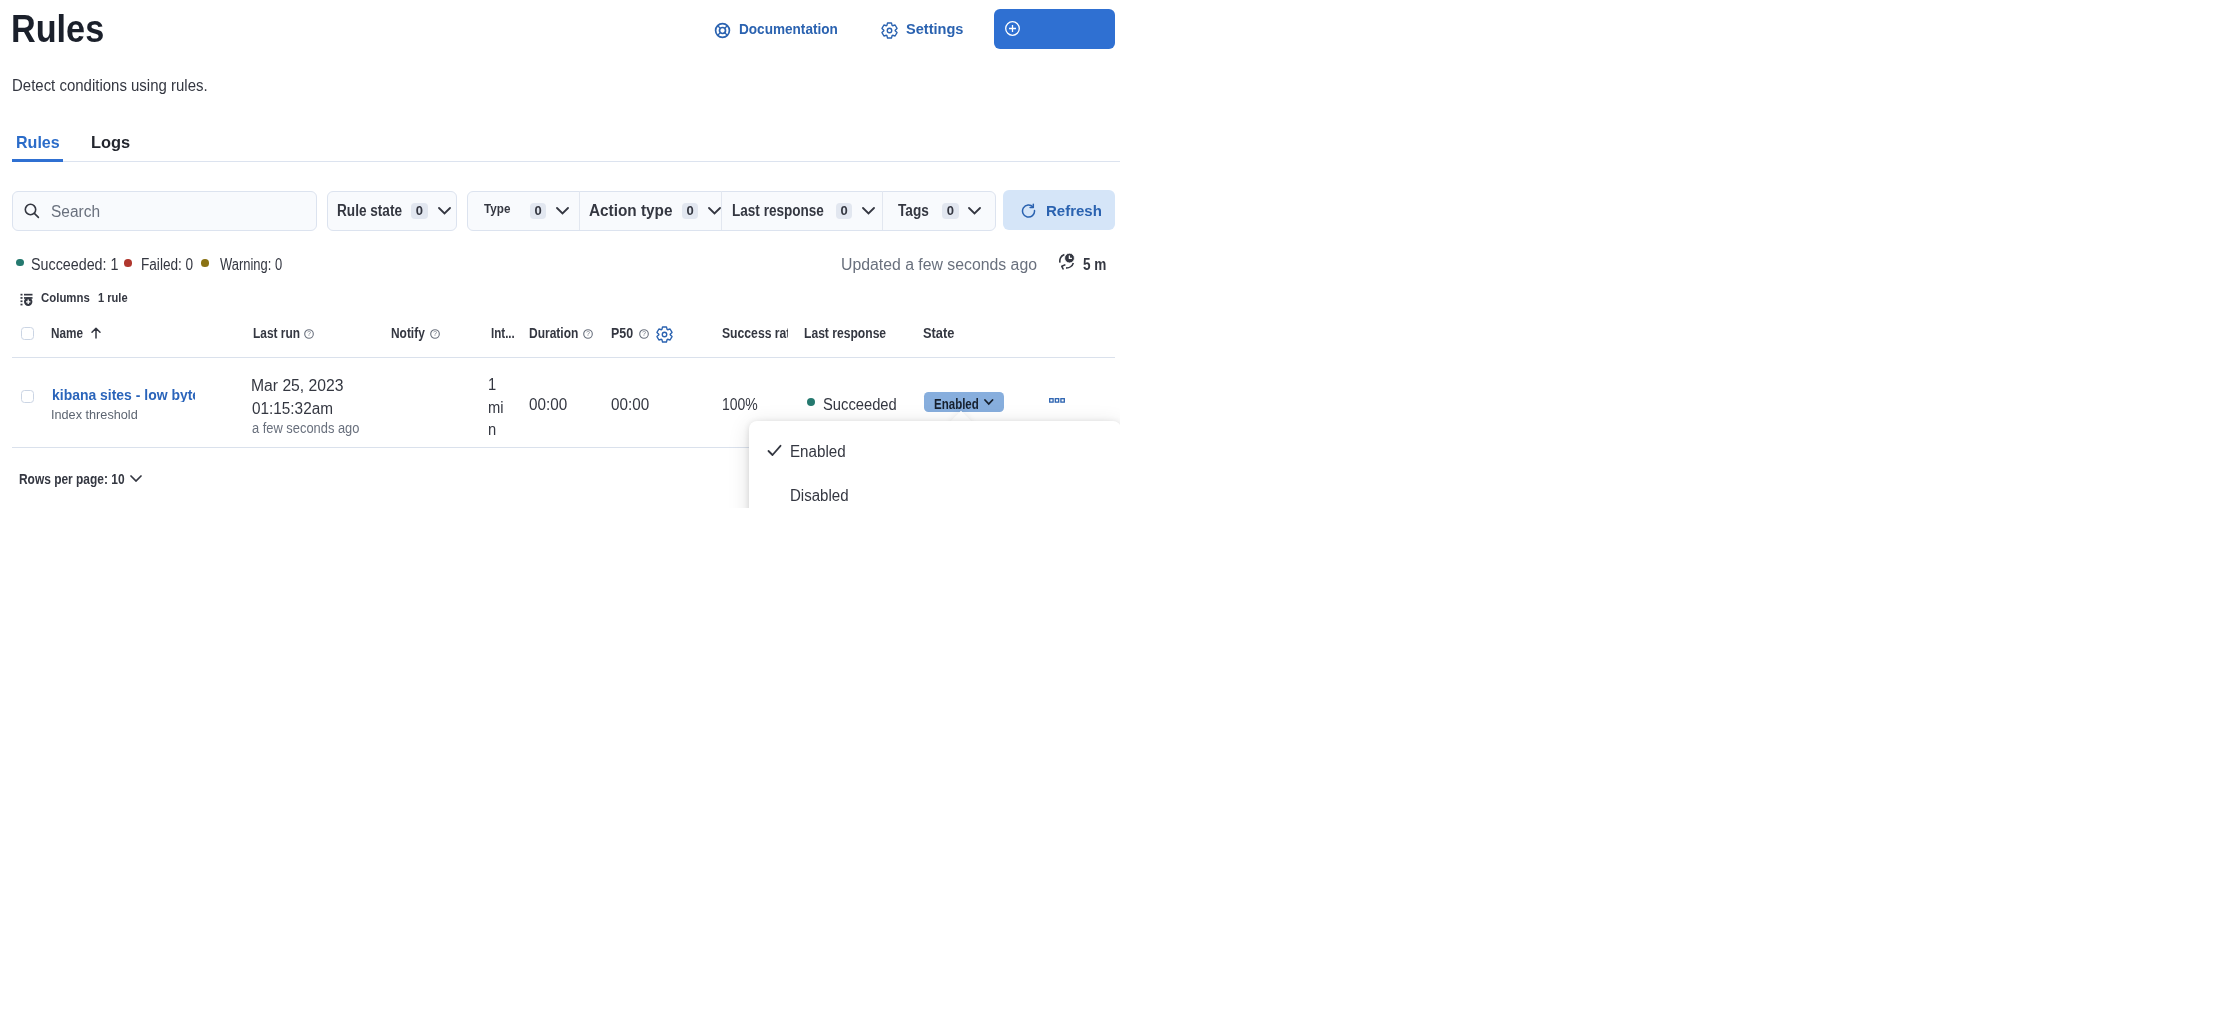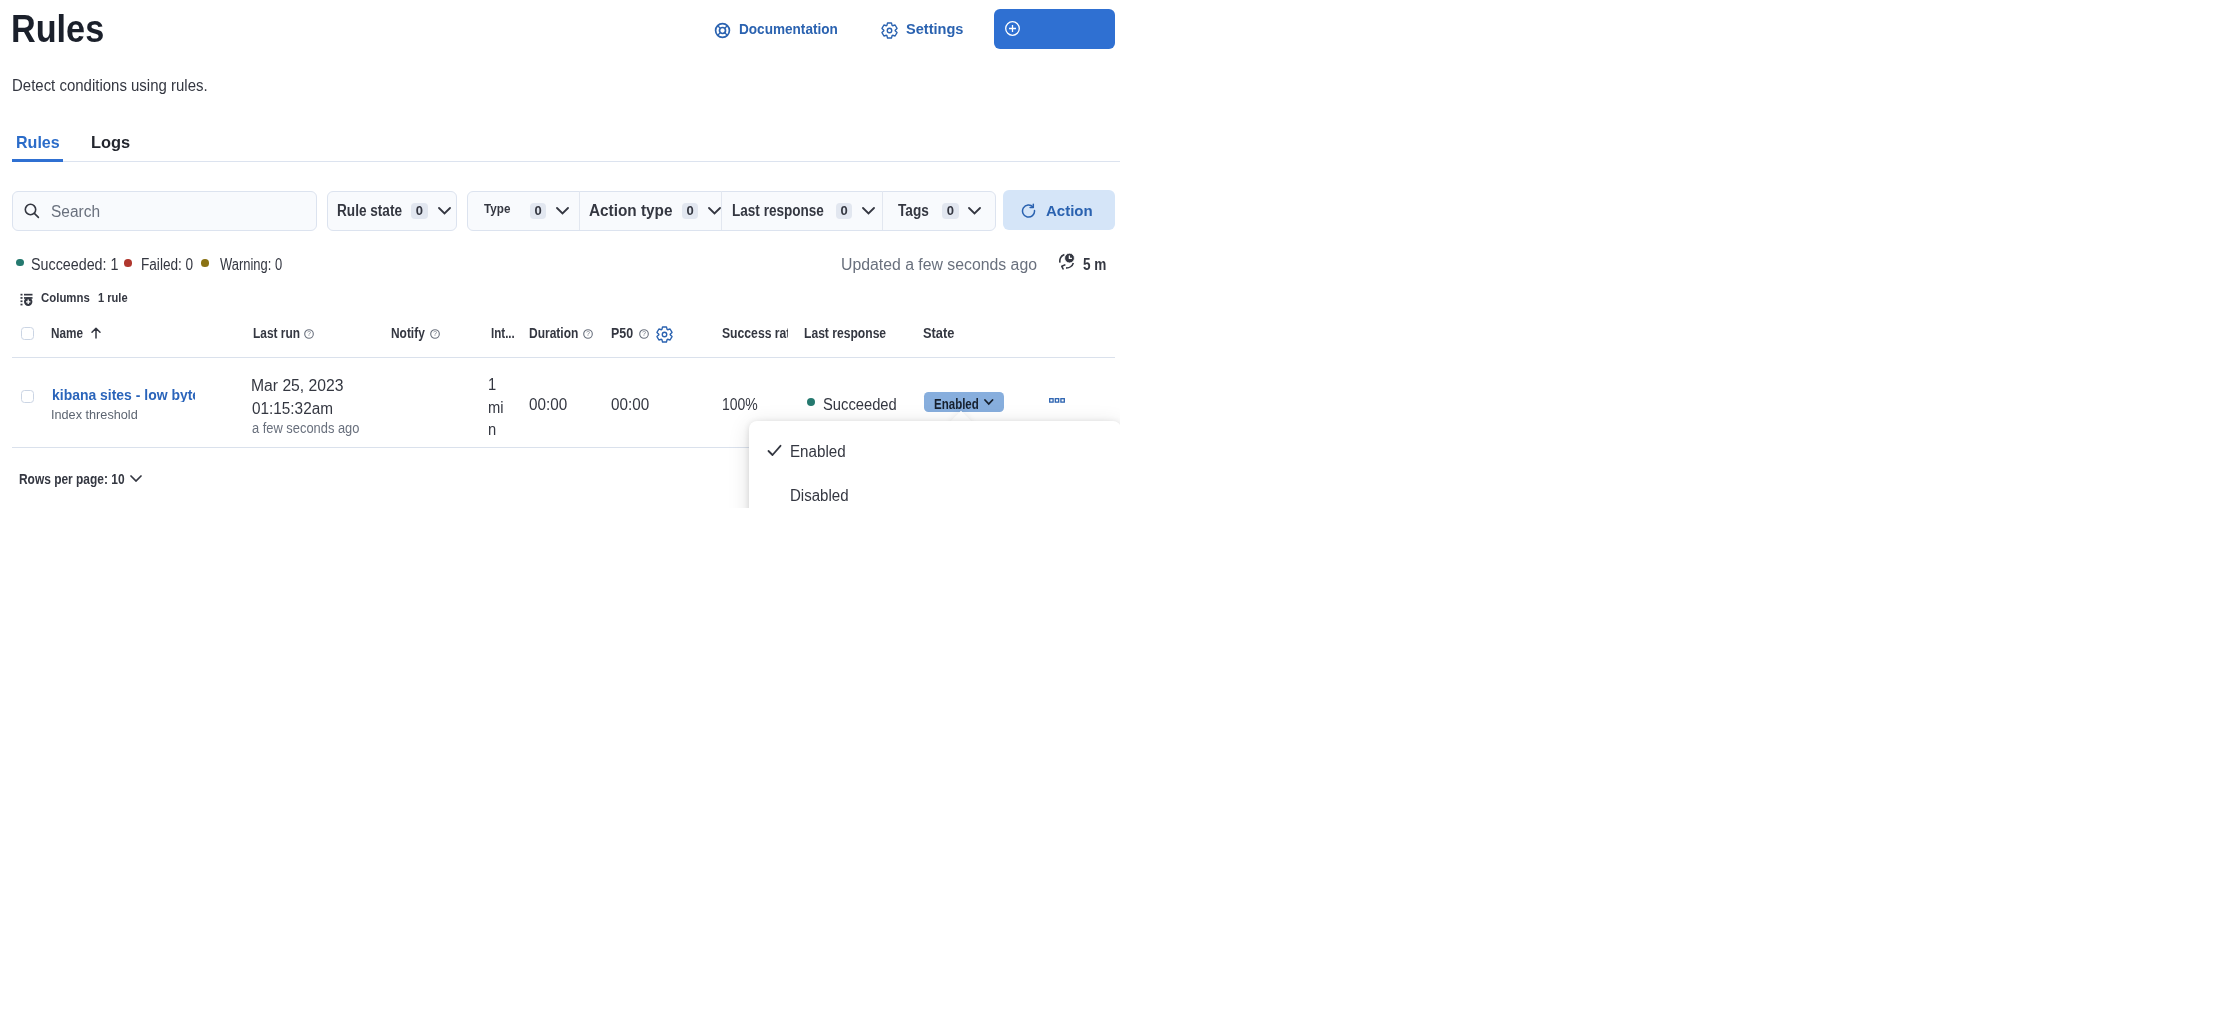--- a/index.html
+++ b/index.html
@@ -97,21 +97,21 @@
       <path d="M1 1l5.5 5.5L12 1" fill="none" stroke="#343741" stroke-width="1.8" stroke-linecap="round"></path>
     </svg>
 
   <div style="position:absolute;left:1003px;top:190.3px;width:111.7px;height:39.5px;background:#d5e5f8;border-radius:6px;"></div>
   <svg class="ic" style="left:1021px;top:203px;" width="15" height="15" viewBox="0 0 15 15">
     <g fill="none" stroke="#2a62b0" stroke-width="1.5">
       <path d="M12.1 4.2 A6 6 0 1 0 13.5 7.5" stroke-linecap="round"></path>
       <path d="M12.3 1.2v3.2h-3.2" stroke-linecap="round" stroke-linejoin="round"></path>
     </g>
   </svg>
-  <div class="t" style="left:1046px;top:203.1px;font-size:15px;font-weight:700;color:#2a62b0;">Action</div>
+  <div class="t" style="left:1046px;top:203.1px;font-size:15px;font-weight:700;color:#2a62b0;">Refresh</div>
 
   <div style="position:absolute;left:16px;top:258.5px;width:7.7px;height:7.7px;border-radius:50%;background:#25796f;"></div>
   <div class="t dk" style="left:30.5px;top:257.2px;font-size:16px;transform:scaleX(0.894);">Succeeded: 1</div>
   <div style="position:absolute;left:124.3px;top:259px;width:7.7px;height:7.7px;border-radius:50%;background:#b0372e;"></div>
   <div class="t dk" style="left:140.6px;top:257.2px;font-size:16px;transform:scaleX(0.85);">Failed: 0</div>
   <div style="position:absolute;left:201.2px;top:259px;width:7.7px;height:7.7px;border-radius:50%;background:#8a7214;"></div>
   <div class="t dk" style="left:220.4px;top:257.2px;font-size:16px;transform:scaleX(0.81);">Warning: 0</div>
 
   <div class="t gy" style="left:840.5px;top:257.2px;font-size:16px;transform:scaleX(0.988);">Updated a few seconds ago</div>
   <svg class="ic" style="left:1057.5px;top:252px;" width="18" height="18" viewBox="0 0 18 18">

